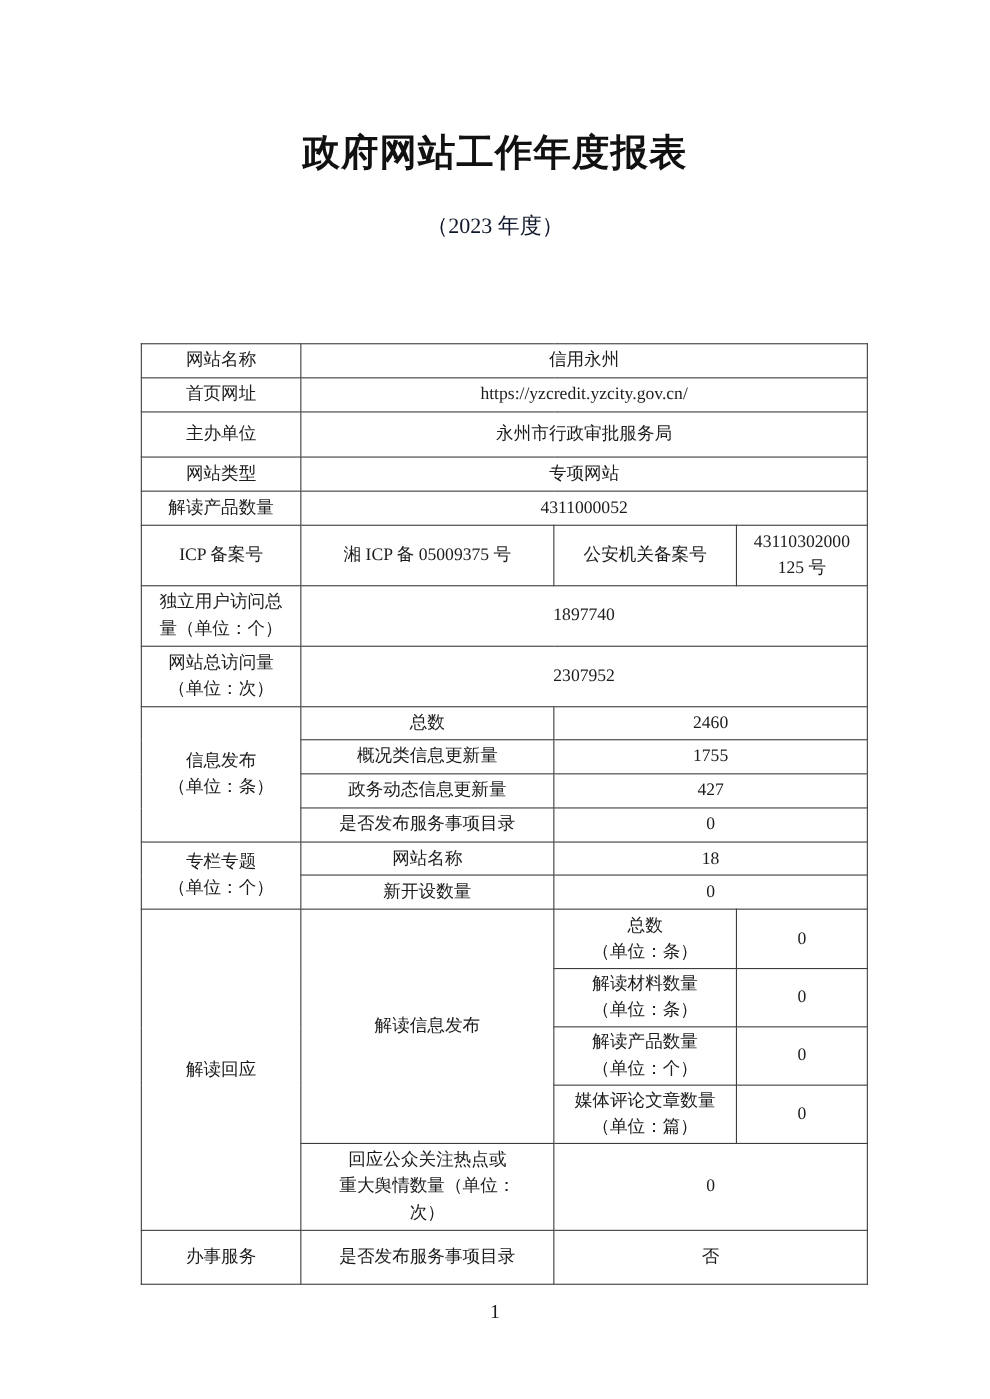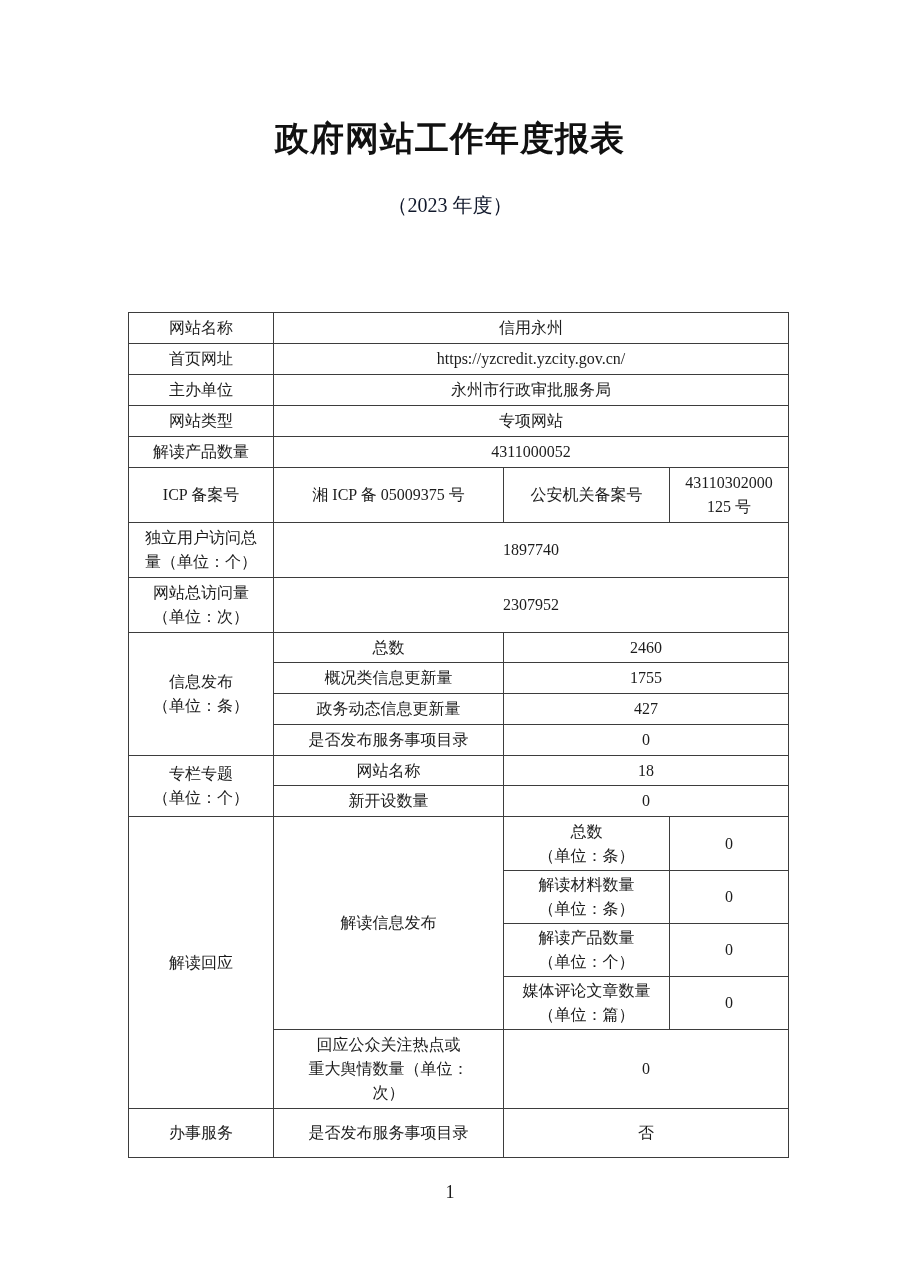--- a/index.html
+++ b/index.html
@@ -44,21 +44,21 @@
 
     <tbody>
         <tr style="height:31px">
       <td>网站名称</td>
       <td colspan="3">信用永州</td>
     </tr>
     <tr style="height:31px">
       <td>首页网址</td>
       <td colspan="3">https://yzcredit.yzcity.gov.cn/</td>
     </tr>
-    <tr style="height:31px">
+    <tr style="height:41px">
       <td>主办单位</td>
       <td colspan="3">永州市行政审批服务局</td>
     </tr>
     <tr style="height:31px">
       <td>网站类型</td>
       <td colspan="3">专项网站</td>
     </tr>
     <tr style="height:31px">
       <td>解读产品数量</td>
       <td colspan="3">4311000052</td>

